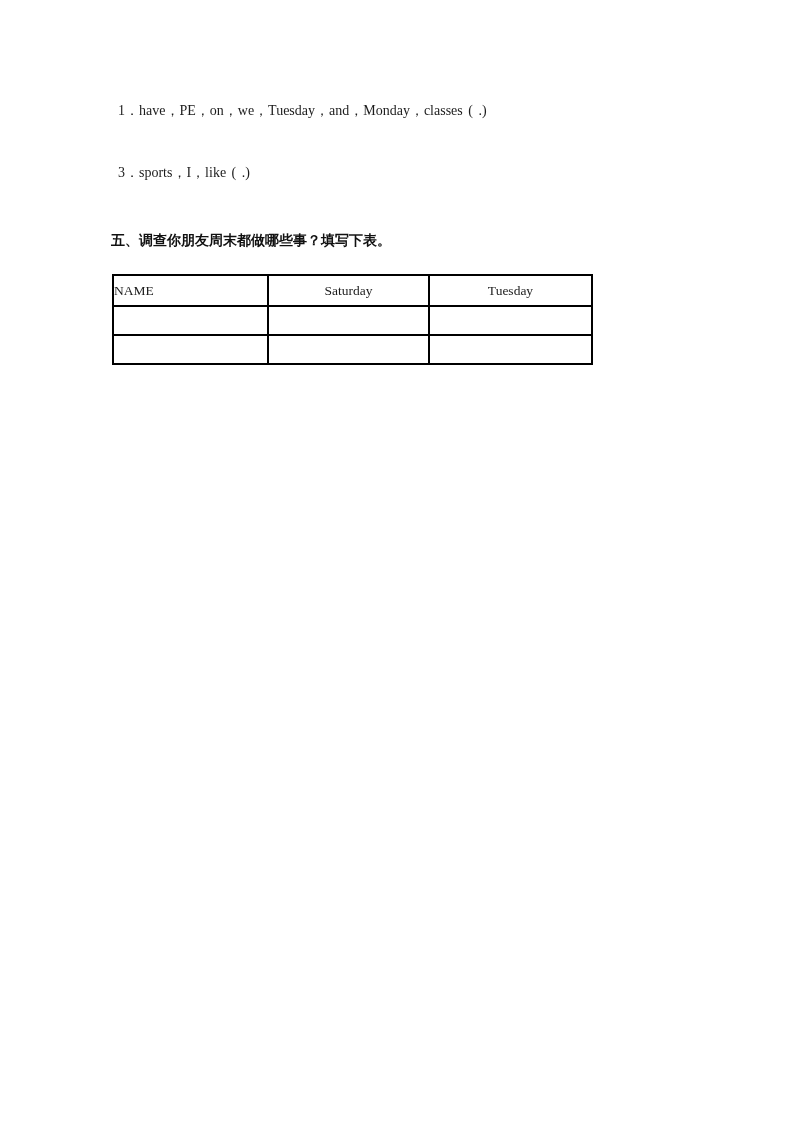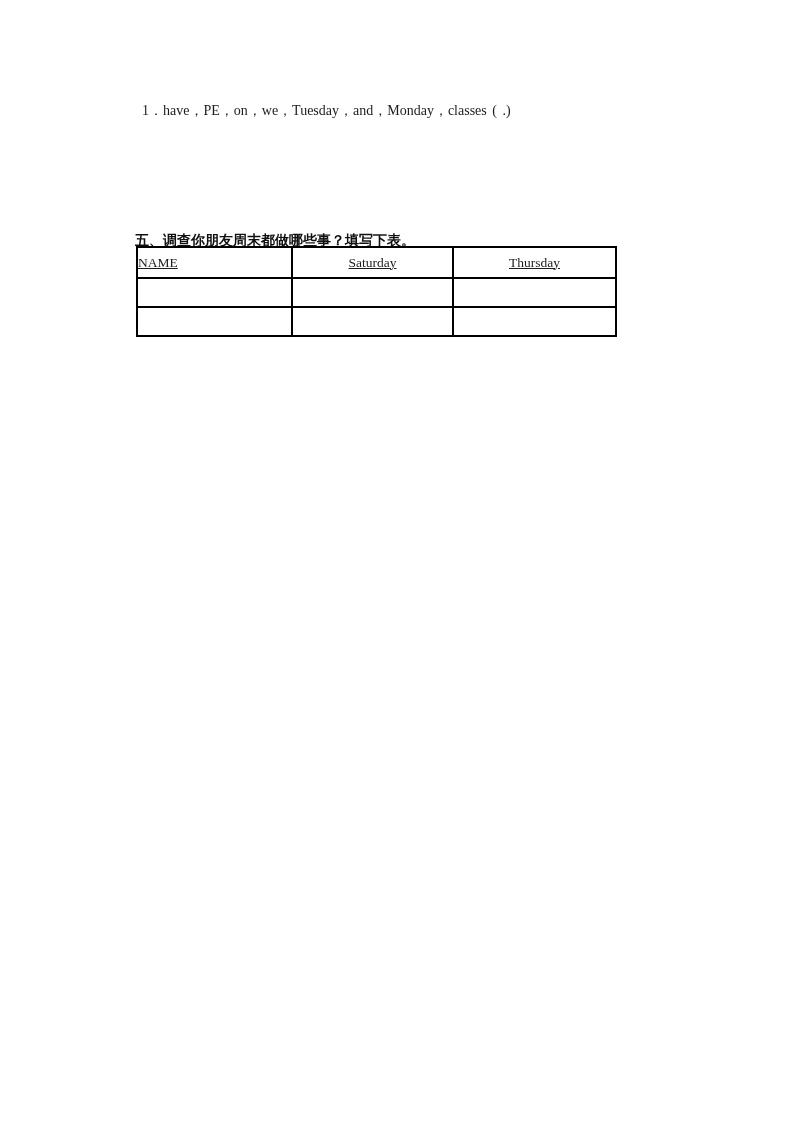--- a/index.html
+++ b/index.html
@@ -8,21 +8,20 @@
     background: #ffffff;
   }
   .page {
     position: relative;
     width: 700px;
     height: 1122px;
     background: #ffffff;
     overflow: hidden;
     font-family: "Liberation Serif", serif;
     color: #1c1c1c;
-    margin-left: 24px;
   }
   .exercise-line {
     position: absolute;
     left: 118px;
     width: 520px;
     font-family: "Liberation Serif", serif;
     font-size: 14px;
     line-height: 15px;
     color: #1c1c1c;
     word-spacing: 2px;
@@ -39,25 +38,24 @@
     font-family: "Liberation Sans", sans-serif;
     font-weight: 700;
     font-size: 14px;
     line-height: 24px;
     color: #111111;
     white-space: nowrap;
   }
   table.survey {
     position: absolute;
     left: 112px;
-    top: 246px;
+    top: 274px;
     width: 479px;
     border-collapse: collapse;
     table-layout: fixed;
-    text-decoration: underline;
   }
   table.survey td {
     border: 2px solid #000000;
     font-family: "Liberation Serif", serif;
     font-size: 13.5px;
     color: #1c1c1c;
     padding: 0;
     vertical-align: middle;
     overflow: hidden;
   }
@@ -70,34 +68,35 @@
   td.center-cell { text-align: center; border-radius: 12px; }
 </style>
 </head>
 <body>
 
 <div class="page">
 
   <div class="exercise-line l1">1．have，PE，on，we，Tuesday，and，Monday，classes ( .)</div>
 
 
+  <div class="exercise-line l3">3．sports，I，like ( .)</div>
 
   <h2 class="section-heading">五、调查你朋友周末都做哪些事？填写下表。</h2>
 
   <table class="survey">
     <colgroup>
       <col class="c1">
       <col class="c2">
       <col class="c3">
     </colgroup>
     <tbody>
       <tr class="hdr">
         <td class="name-cell">NAME</td>
         <td class="center-cell">Saturday</td>
-        <td class="center-cell">Thursday</td>
+        <td class="center-cell">Tuesday</td>
       </tr>
       <tr class="body-row">
         <td></td>
         <td></td>
         <td></td>
       </tr>
       <tr class="body-row">
         <td></td>
         <td></td>
         <td></td>

